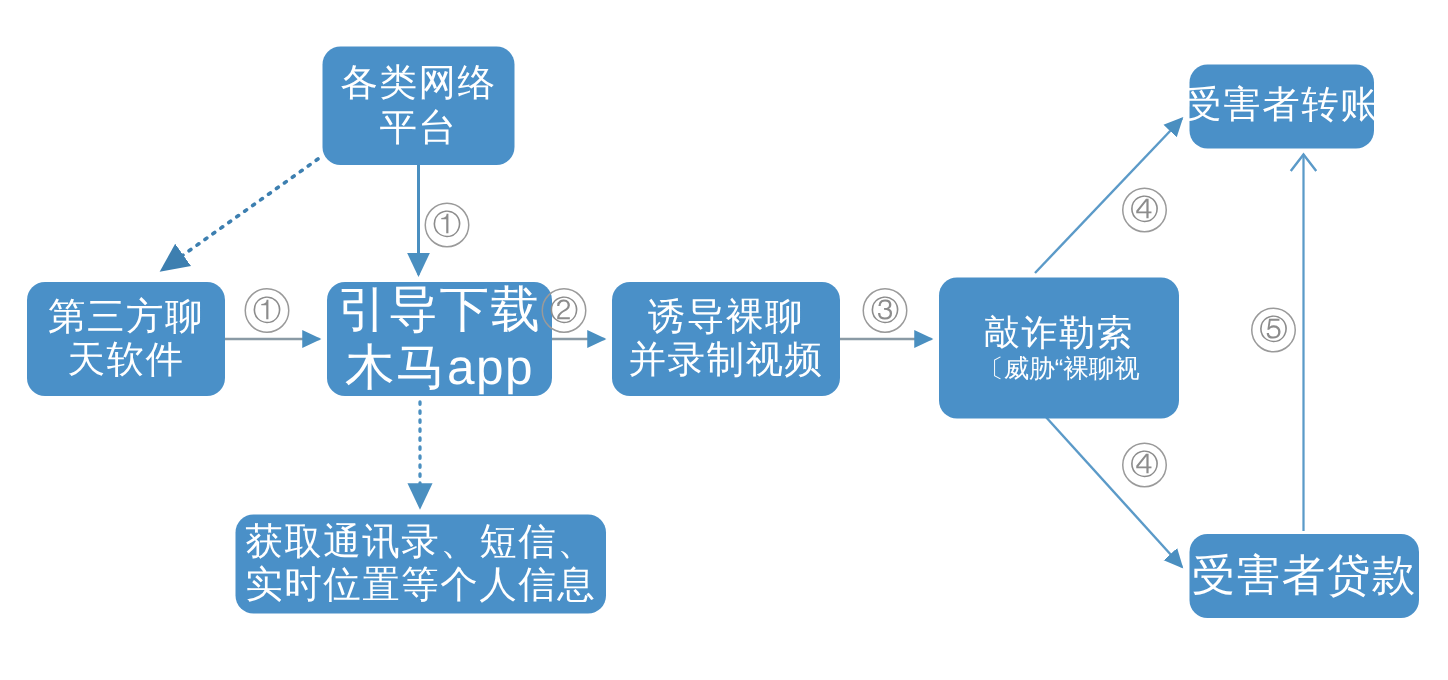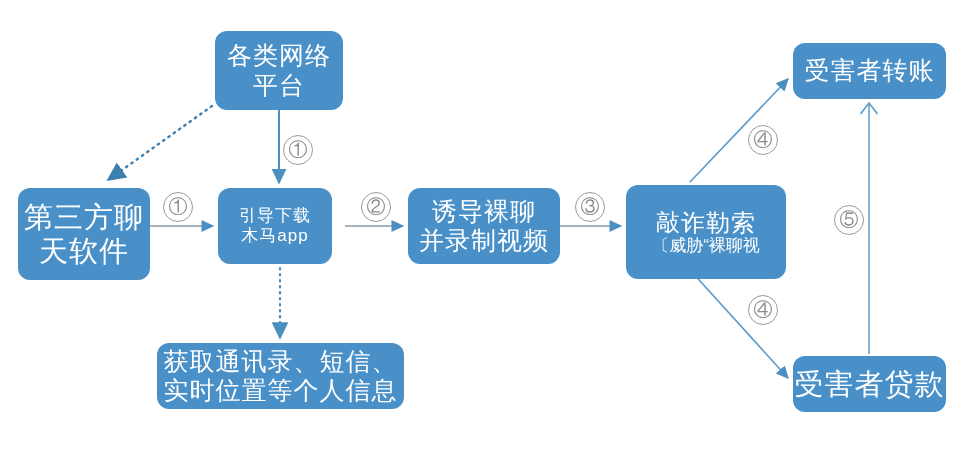--- a/index.html
+++ b/index.html
@@ -51,26 +51,26 @@
   }
   .node .line .it {
   }
   .node .sub {
     display: block;
     white-space: nowrap;
     letter-spacing: 0px;
   }
   
   #node-platform     { left: 215px; top: 31px;  width: 128px; height: 79px;  font-size: 25px; }
-  #node-chat         { left: 18px;  top: 188px; width: 132px; height: 92px;  font-size: 29px; }
-  #node-download     { left: 218px; top: 188px; width: 114px; height: 76px;  font-size: 17px; }
+  #node-chat         { left: 18px;  top: 188px; width: 132px; height: 76px;  font-size: 25px; }
+  #node-download     { left: 218px; top: 188px; width: 150px; height: 76px;  font-size: 33px; }
   #node-nudechat     { left: 408px; top: 188px; width: 152px; height: 76px;  font-size: 25px; align-items: center; }
   #node-extortion    { left: 626px; top: 185px; width: 160px; height: 94px;  font-size: 24px; }
   #node-personalinfo { left: 157px; top: 343px; width: 247px; height: 66px;  font-size: 25px; }
-  #node-transfer     { left: 793px; top: 43px;  width: 153px; height: 56px;  font-size: 25px; }
+  #node-transfer     { left: 793px; top: 43px;  width: 123px; height: 56px;  font-size: 25px; }
   #node-loan         { left: 793px; top: 356px; width: 153px; height: 56px;  font-size: 29px; }
 
   #node-extortion .sub { font-size: 17px; line-height: 1.12; }
   #node-extortion .title { font-size: 24px; line-height: 1.15; }
 
   .edge-label {
     position: absolute;
     width: 30px;
     height: 30px;
     border-radius: 50%;

